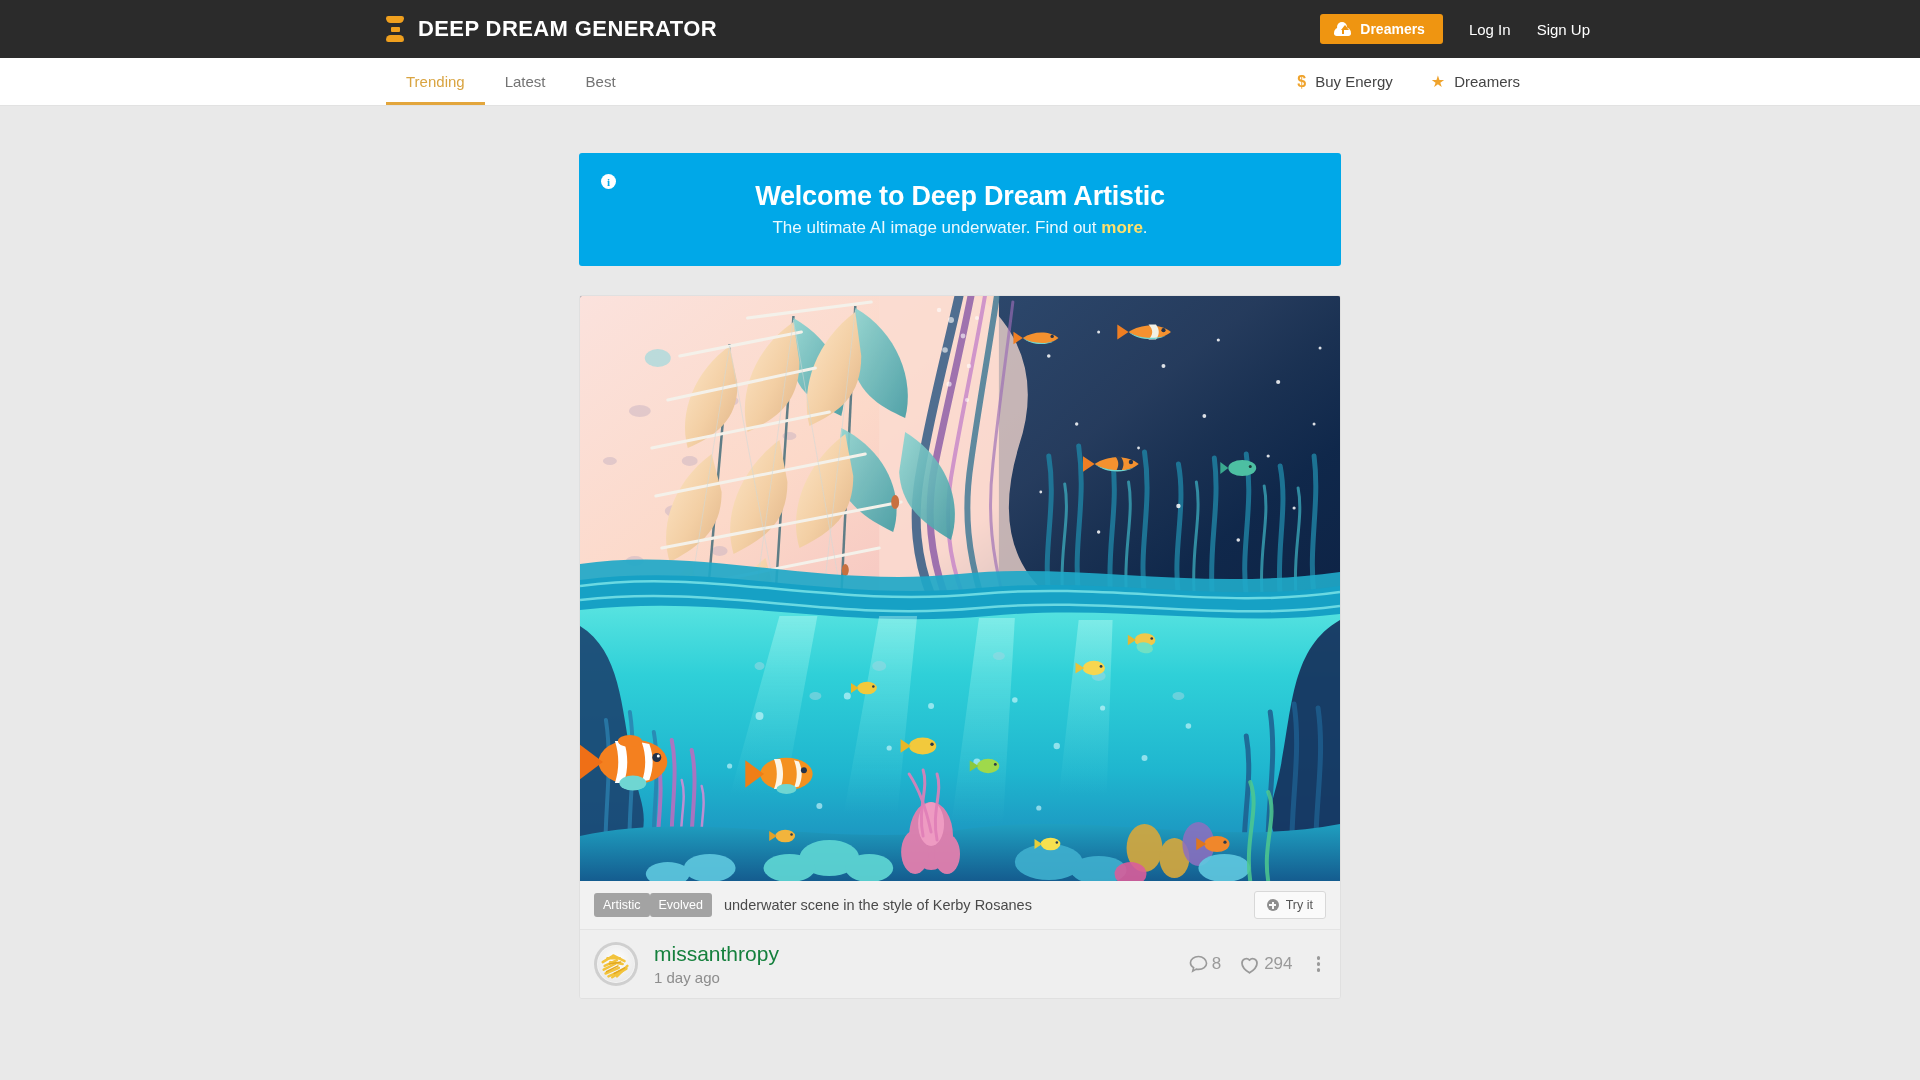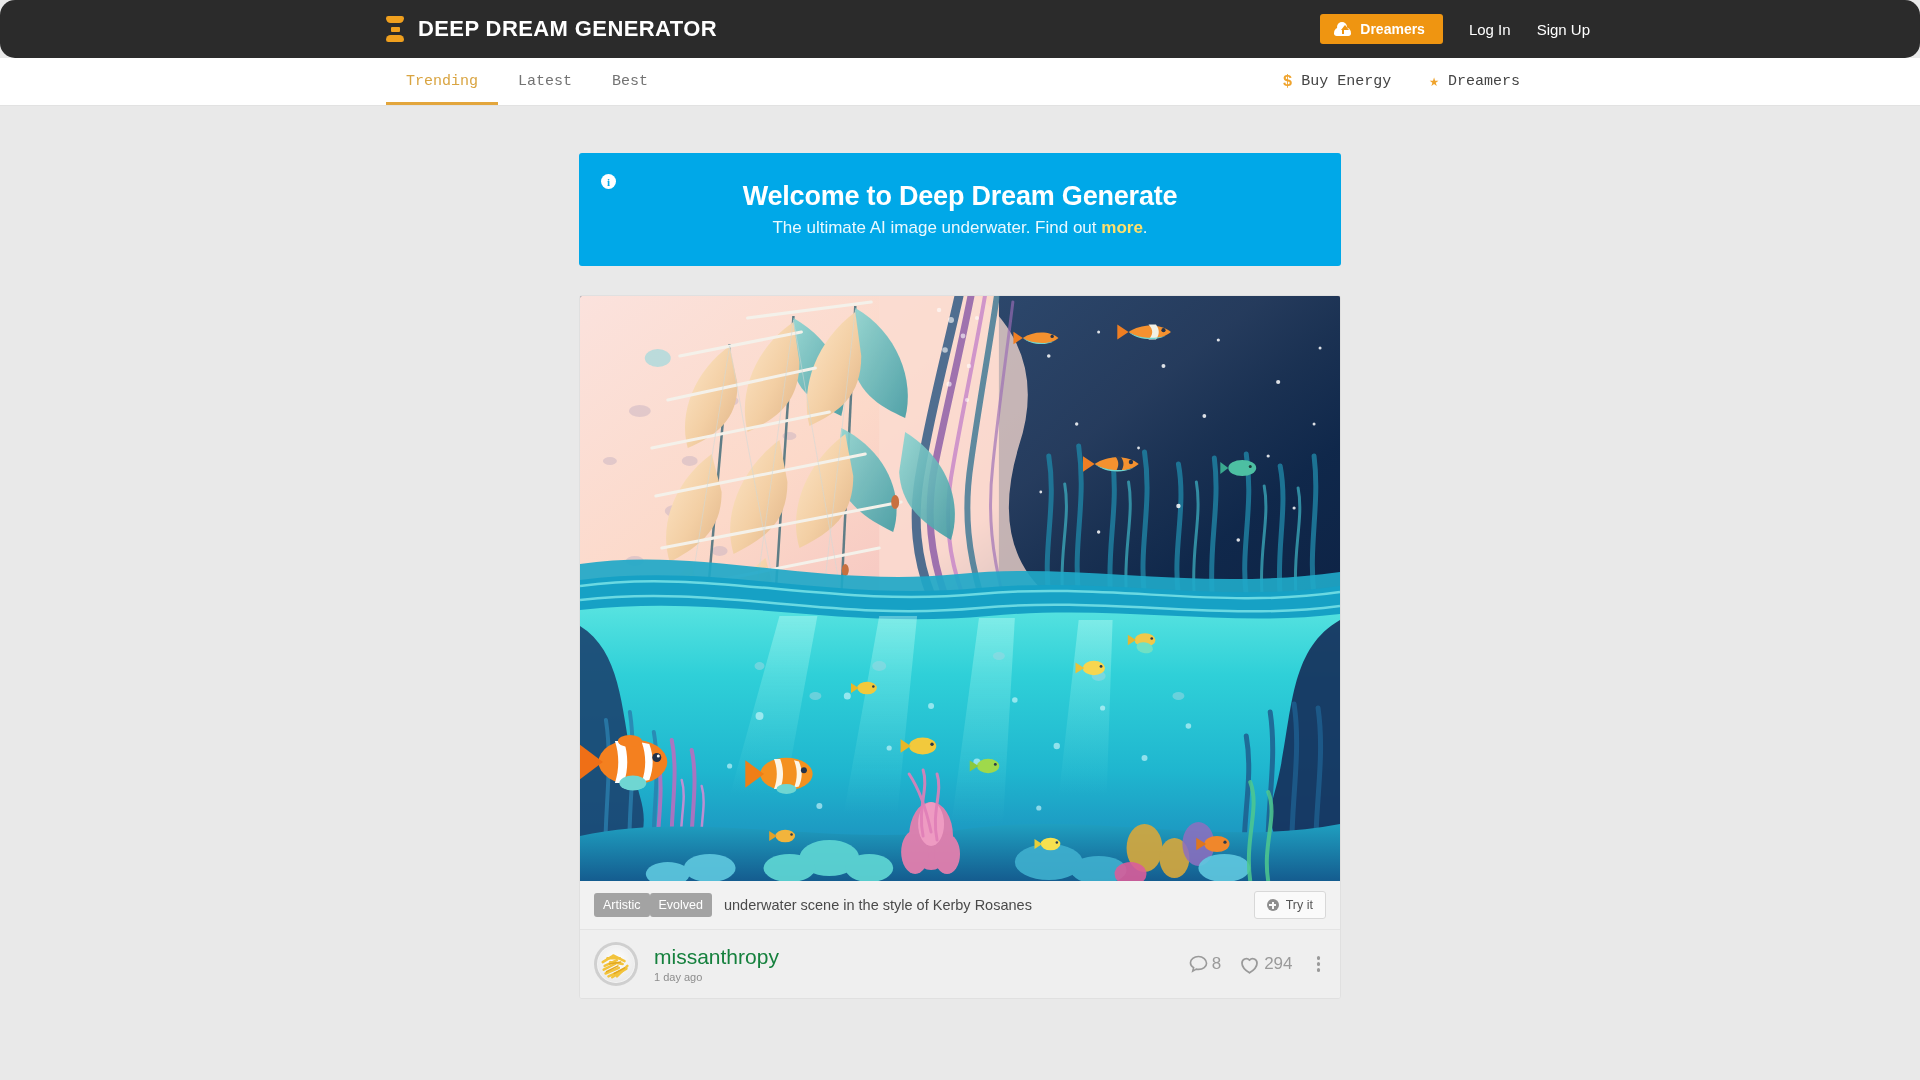--- a/index.html
+++ b/index.html
@@ -11,21 +11,20 @@
     overflow: hidden;
   }
 
   
   .topbar {
     height: 58px;
     background: #2b2b2b;
     display: flex;
     align-items: center;
     position: relative;
-    border-radius: 15px;
   }
   .brand {
     display: flex;
     align-items: center;
     gap: 14px;
     margin-left: 386px;
   }
   .logo-icon {
     width: 18px; height: 26px;
     display: flex; flex-direction: column;
@@ -85,21 +84,20 @@
   }
 
   
   .subnav {
     height: 48px;
     background: #ffffff;
     display: flex;
     align-items: stretch;
     border-bottom: 1px solid #e2e2e2;
     position: relative;
-    font-family: Liberation Mono, monospace;
   }
   .subnav-left { display: flex; margin-left: 386px; }
   .tab {
     display: flex; align-items: center;
     padding: 0 20px;
     font-size: 15px;
     color: #737373;
     cursor: pointer;
     position: relative;
   }
@@ -219,21 +217,21 @@
     margin-right: 16px;
   }
   .avatar-inner {
     width: 100%; height: 100%; border-radius: 50%;
     overflow: hidden; display: block;
   }
   .author-text { display: flex; flex-direction: column; gap: 3px; }
   .author-name {
     color: #15803d; font-size: 21px; cursor: pointer; line-height: 1.1;
   }
-  .author-time { color: #8d8d8d; font-size: 11px; }
+  .author-time { color: #8d8d8d; font-size: 15px; }
   .stats {
     margin-left: auto;
     display: flex; align-items: center; gap: 16px;
   }
   .stat {
     display: flex; align-items: center; gap: 2px;
     color: #9a9a9a; font-size: 17px; cursor: pointer;
   }
   .stat svg { display: block; }
   .kebab {
@@ -284,21 +282,21 @@
       <span>Dreamers</span>
     </div>
   </div>
 </div>
 
 <div class="page">
   <div class="wrap">
 
     <div class="banner">
       <span class="info-icon">i</span>
-      <h1>Welcome to Deep Dream Generate</h1>
+      <h1>Welcome to Deep Dream Artistic</h1>
       <p><span>The ultimate AI image underwater. Find out </span><span class="more">more</span><span>.</span></p>
     </div>
 
     <div class="card">
 
       <svg class="art" viewBox="0 0 762 585" preserveAspectRatio="none">
         <defs>
           <linearGradient id="sky" x1="0" y1="0" x2="1" y2="0.5">
             <stop offset="0" stop-color="#fbe2dd"></stop>
             <stop offset="0.45" stop-color="#fcd9c9"></stop>

